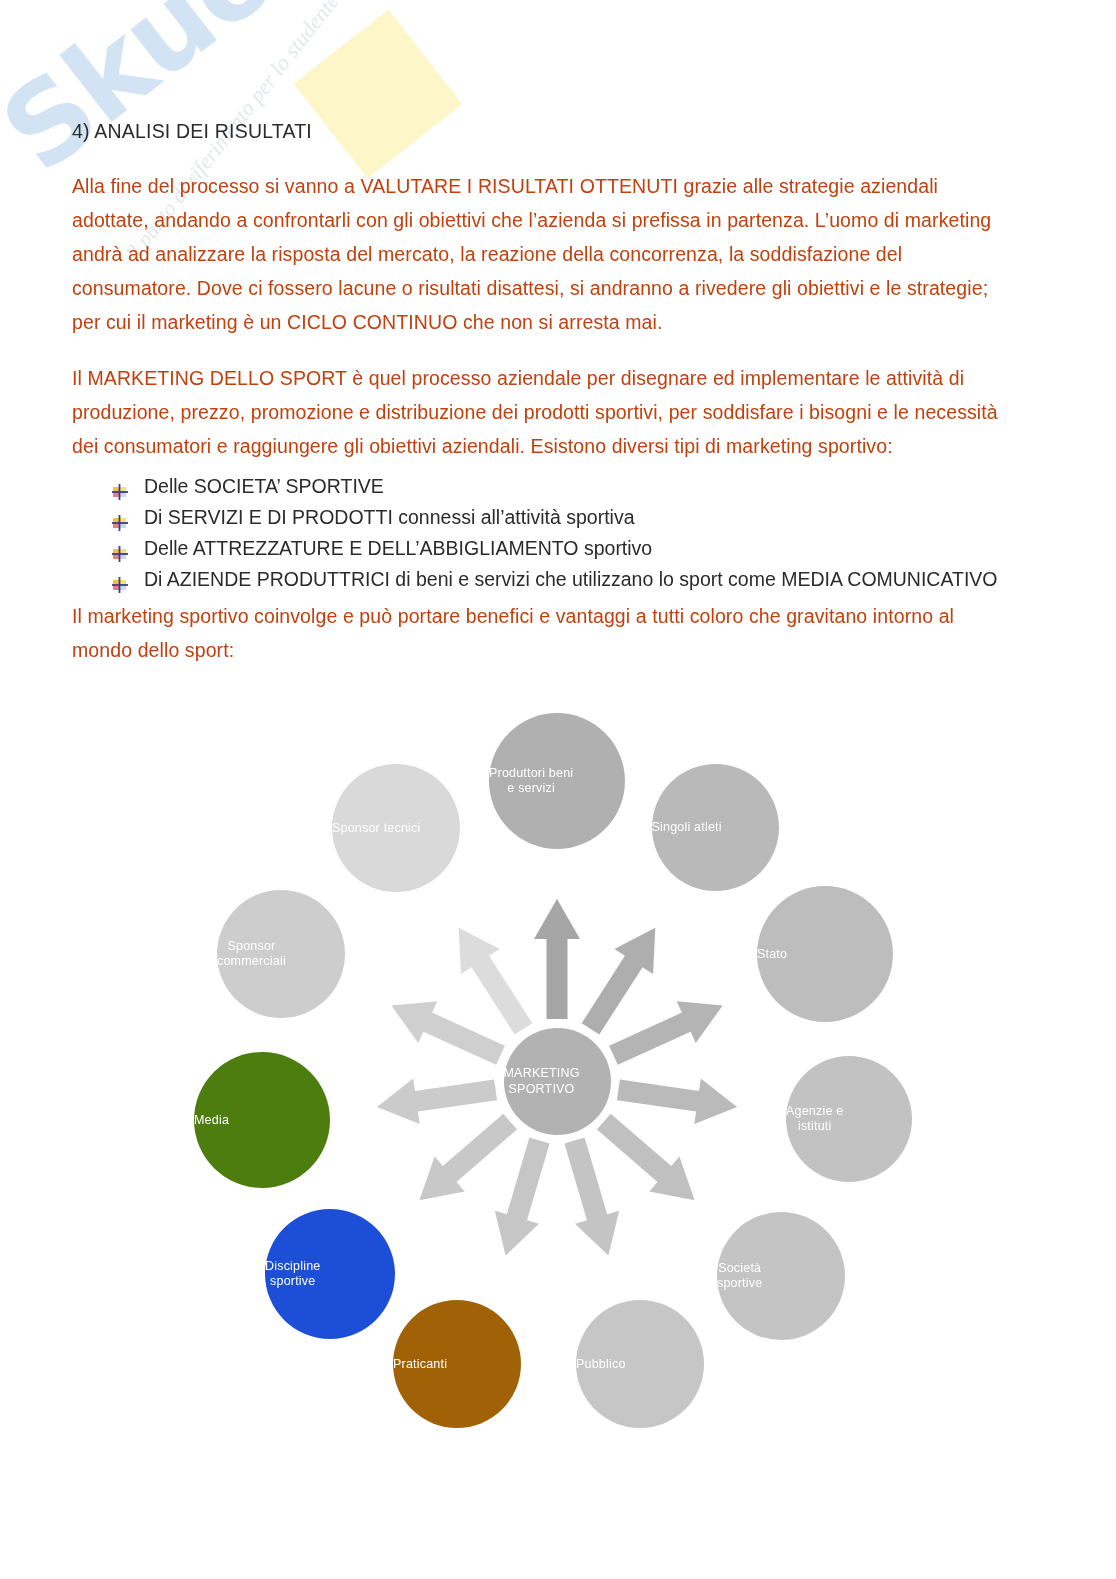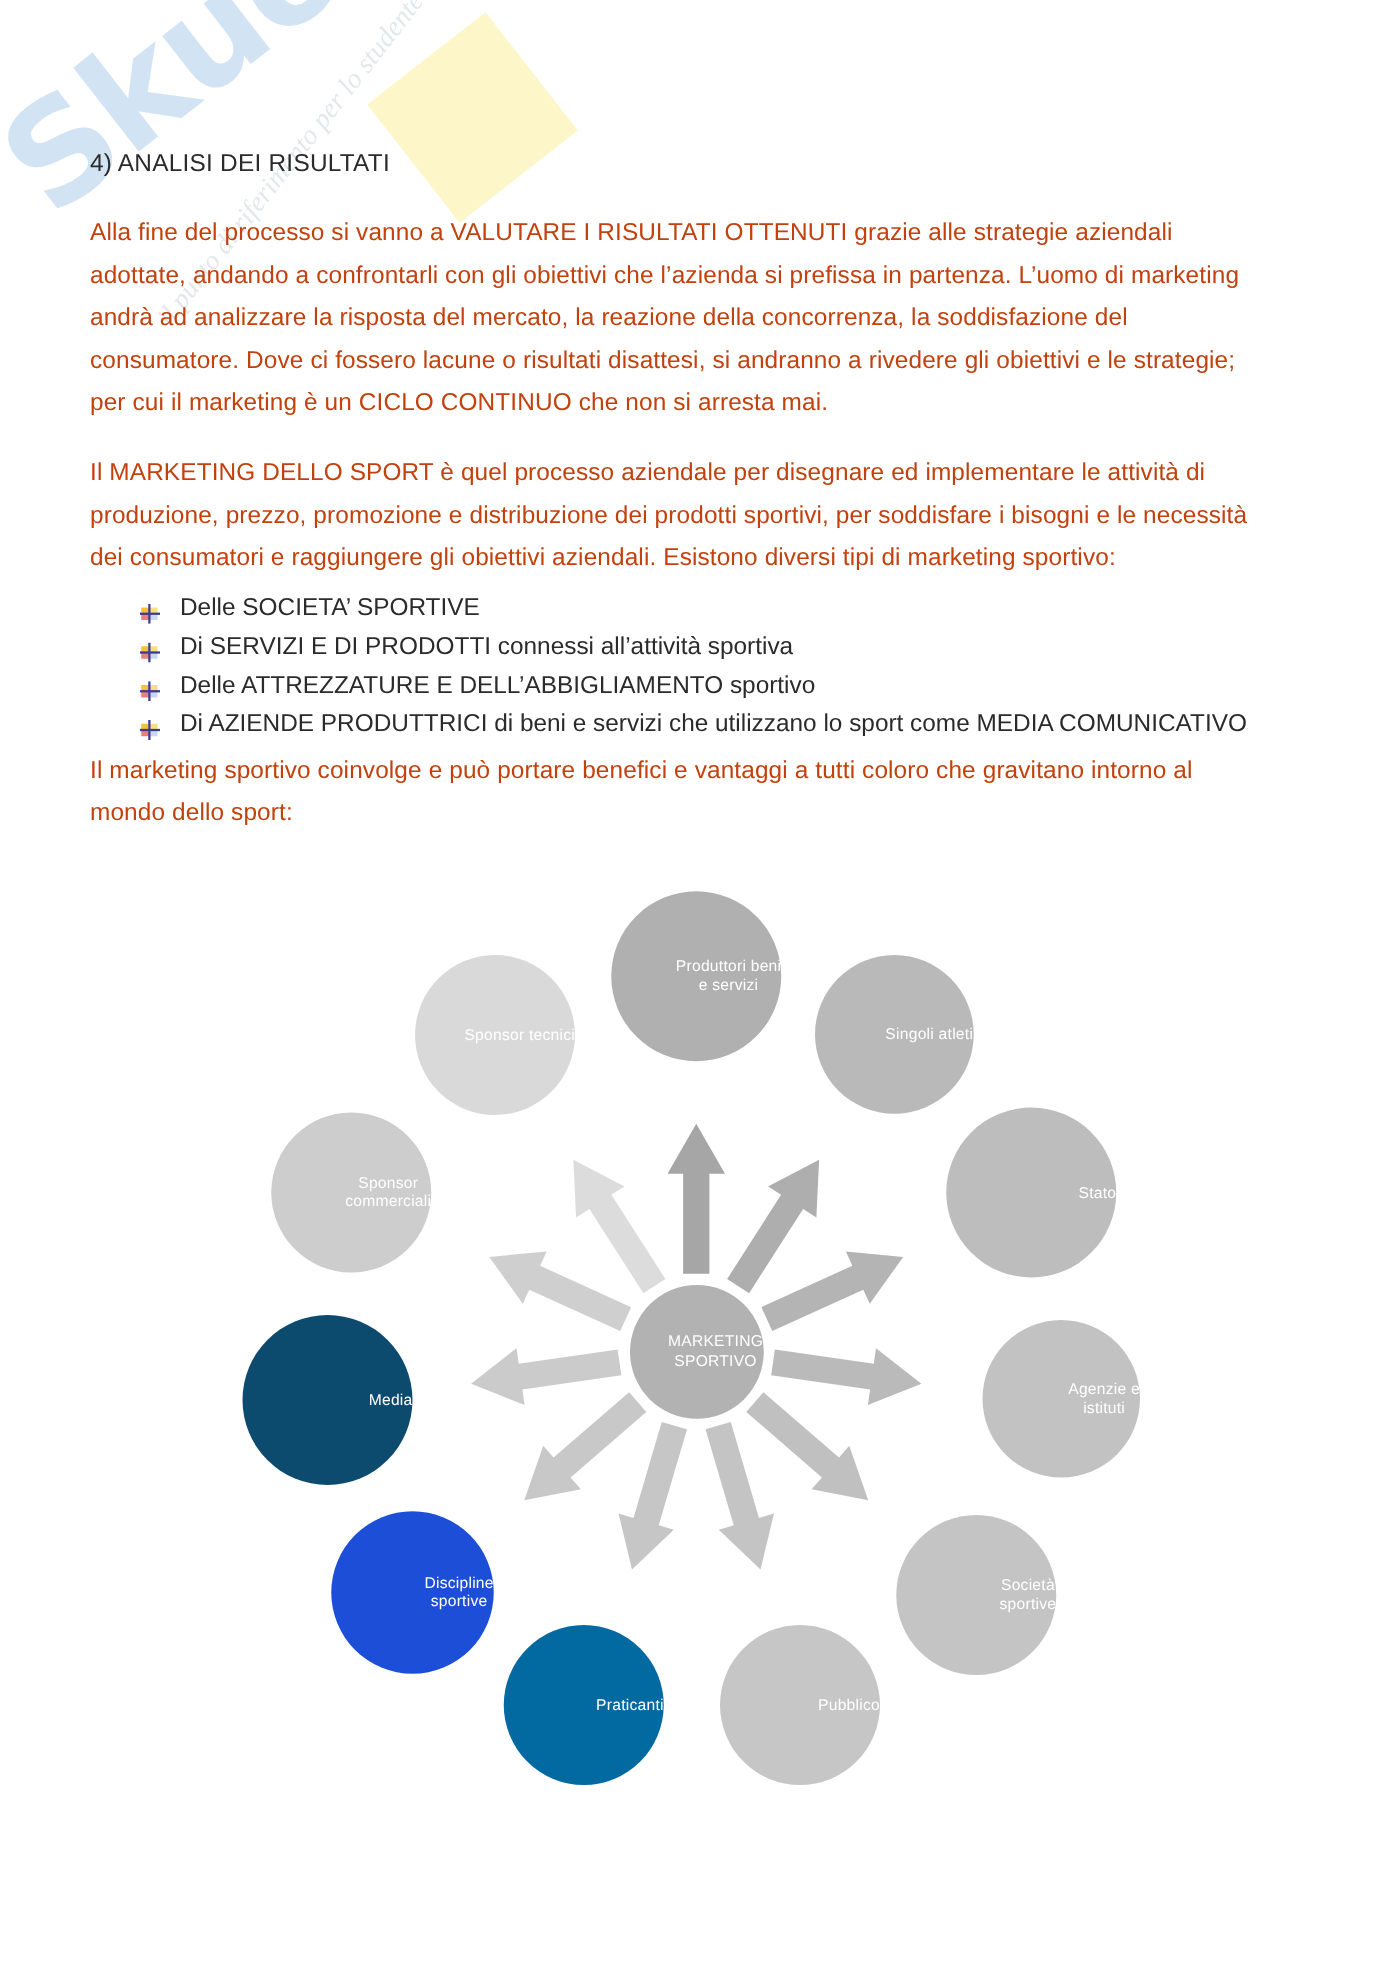--- a/index.html
+++ b/index.html
@@ -102,21 +102,21 @@
     z-index: 2;
     width: 1116px;
     height: 800px;
     margin-top: 6px;
   }
   .node {
     position: absolute;
     border-radius: 50%;
     display: flex;
     align-items: center;
-    justify-content: flex-end;
+    justify-content: flex-start;
     text-align: center;
     color: #ffffff;
     font-size: 12.5px;
     line-height: 15px;
     letter-spacing: 0.2px;
   }
   .node.hub {
     font-size: 12.5px;
     line-height: 16px;
   }
@@ -230,27 +230,27 @@
       </div>
       <div class="node" style="width: 126px; height: 126px; left: 786px; top: 367px; background: rgb(194, 194, 194);">
         <span>Agenzie e<br>istituti</span>
       </div>
       <div class="node" style="width: 128px; height: 128px; left: 717px; top: 523px; background: rgb(196, 196, 196);">
         <span>Società<br>sportive</span>
       </div>
       <div class="node" style="width: 128px; height: 128px; left: 576px; top: 611px; background: rgb(198, 198, 198);">
         <span>Pubblico</span>
       </div>
-      <div class="node" style="width: 128px; height: 128px; left: 403px; top: 611px; background: #0369a1;">
+      <div class="node" style="width: 128px; height: 128px; left: 393px; top: 611px; background: #a16207;">
         <span>Praticanti</span>
       </div>
       <div class="node" style="width: 130px; height: 130px; left: 265px; top: 520px; background: #1d4ed8;">
         <span>Discipline<br>sportive</span>
       </div>
-      <div class="node" style="width: 136px; height: 136px; left: 194px; top: 363px; background: #0c4a6e;">
+      <div class="node" style="width: 136px; height: 136px; left: 194px; top: 363px; background: #4d7c0f;">
         <span>Media</span>
       </div>
       <div class="node" style="width: 128px; height: 128px; left: 217px; top: 201px; background: rgb(205, 205, 205);">
         <span>Sponsor<br>commerciali</span>
       </div>
       <div class="node" style="width: 128px; height: 128px; left: 332px; top: 75px; background: rgb(217, 217, 217);">
         <span>Sponsor tecnici</span>
       </div>
       <div class="node hub" style="width: 107px; height: 107px; left: 503.5px; top: 338.5px; background: rgb(178, 178, 178);">
         <span>MARKETING<br>SPORTIVO</span>

